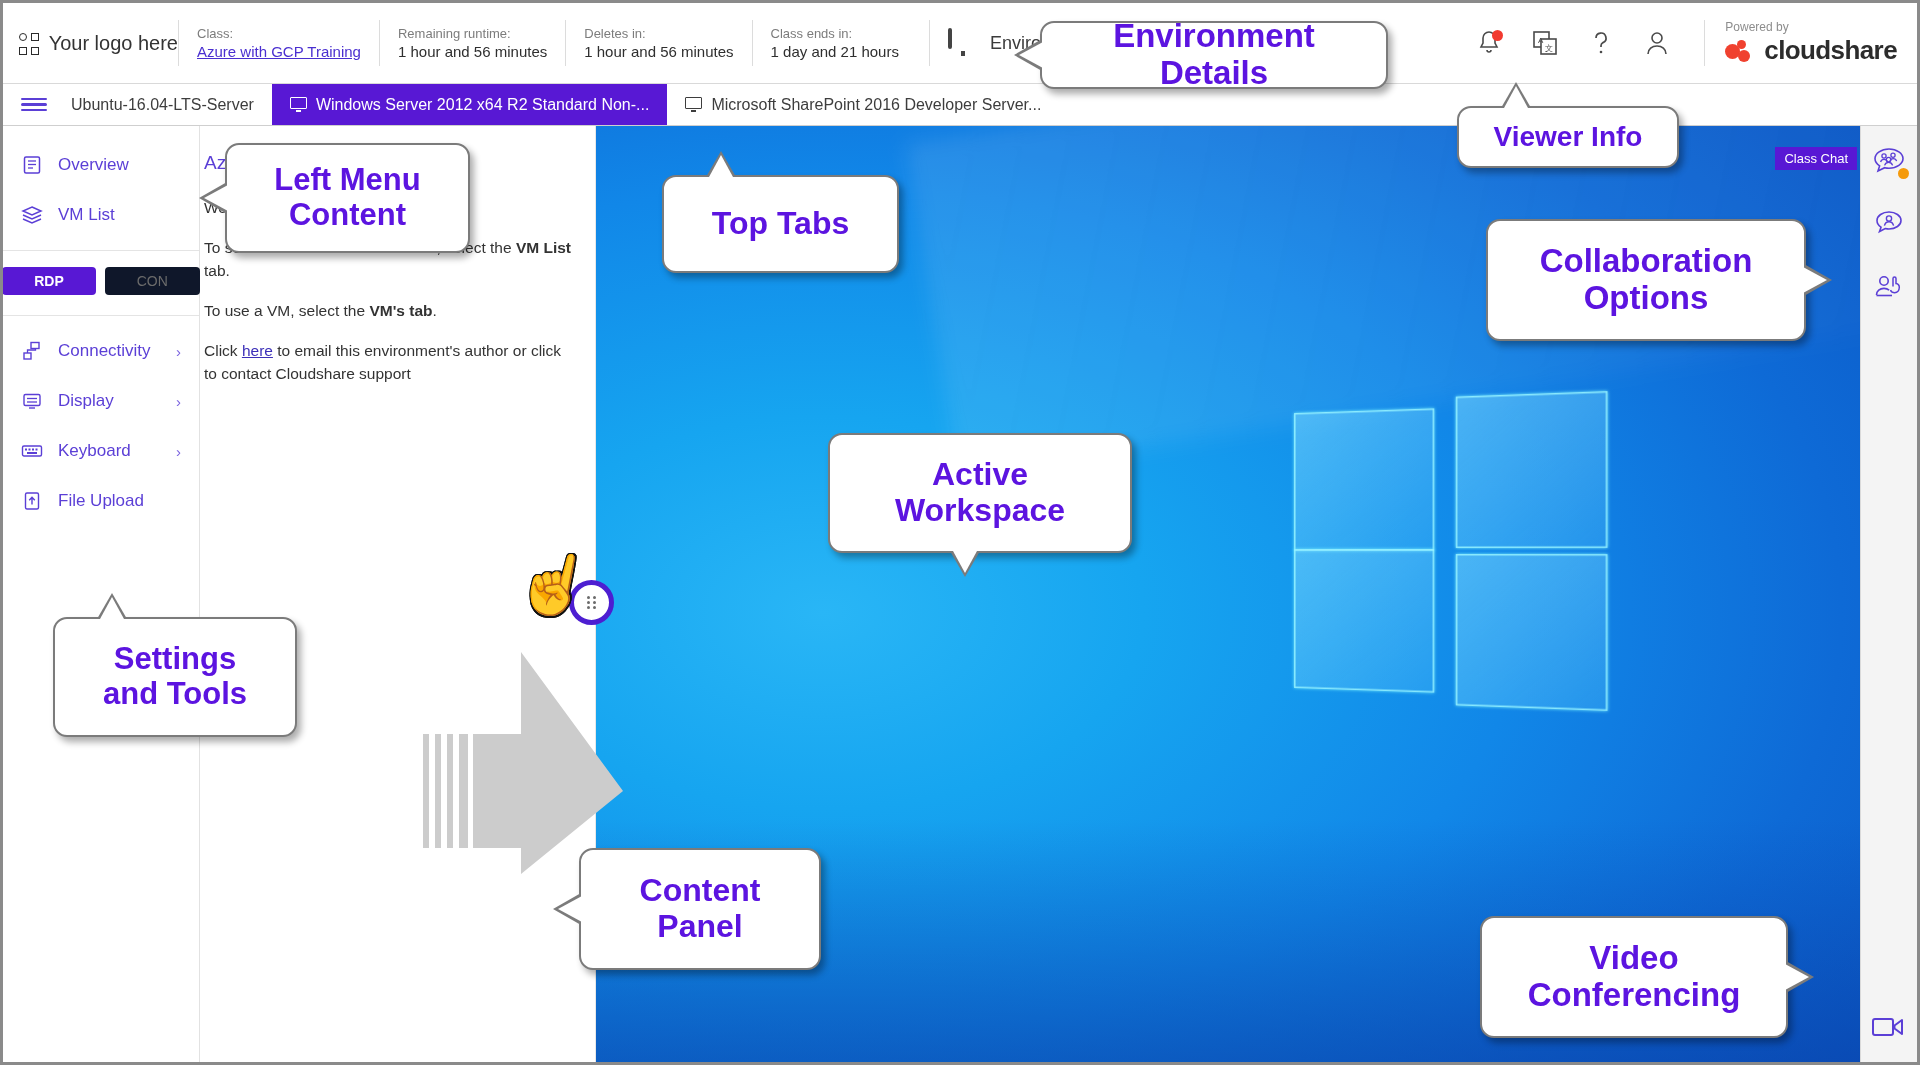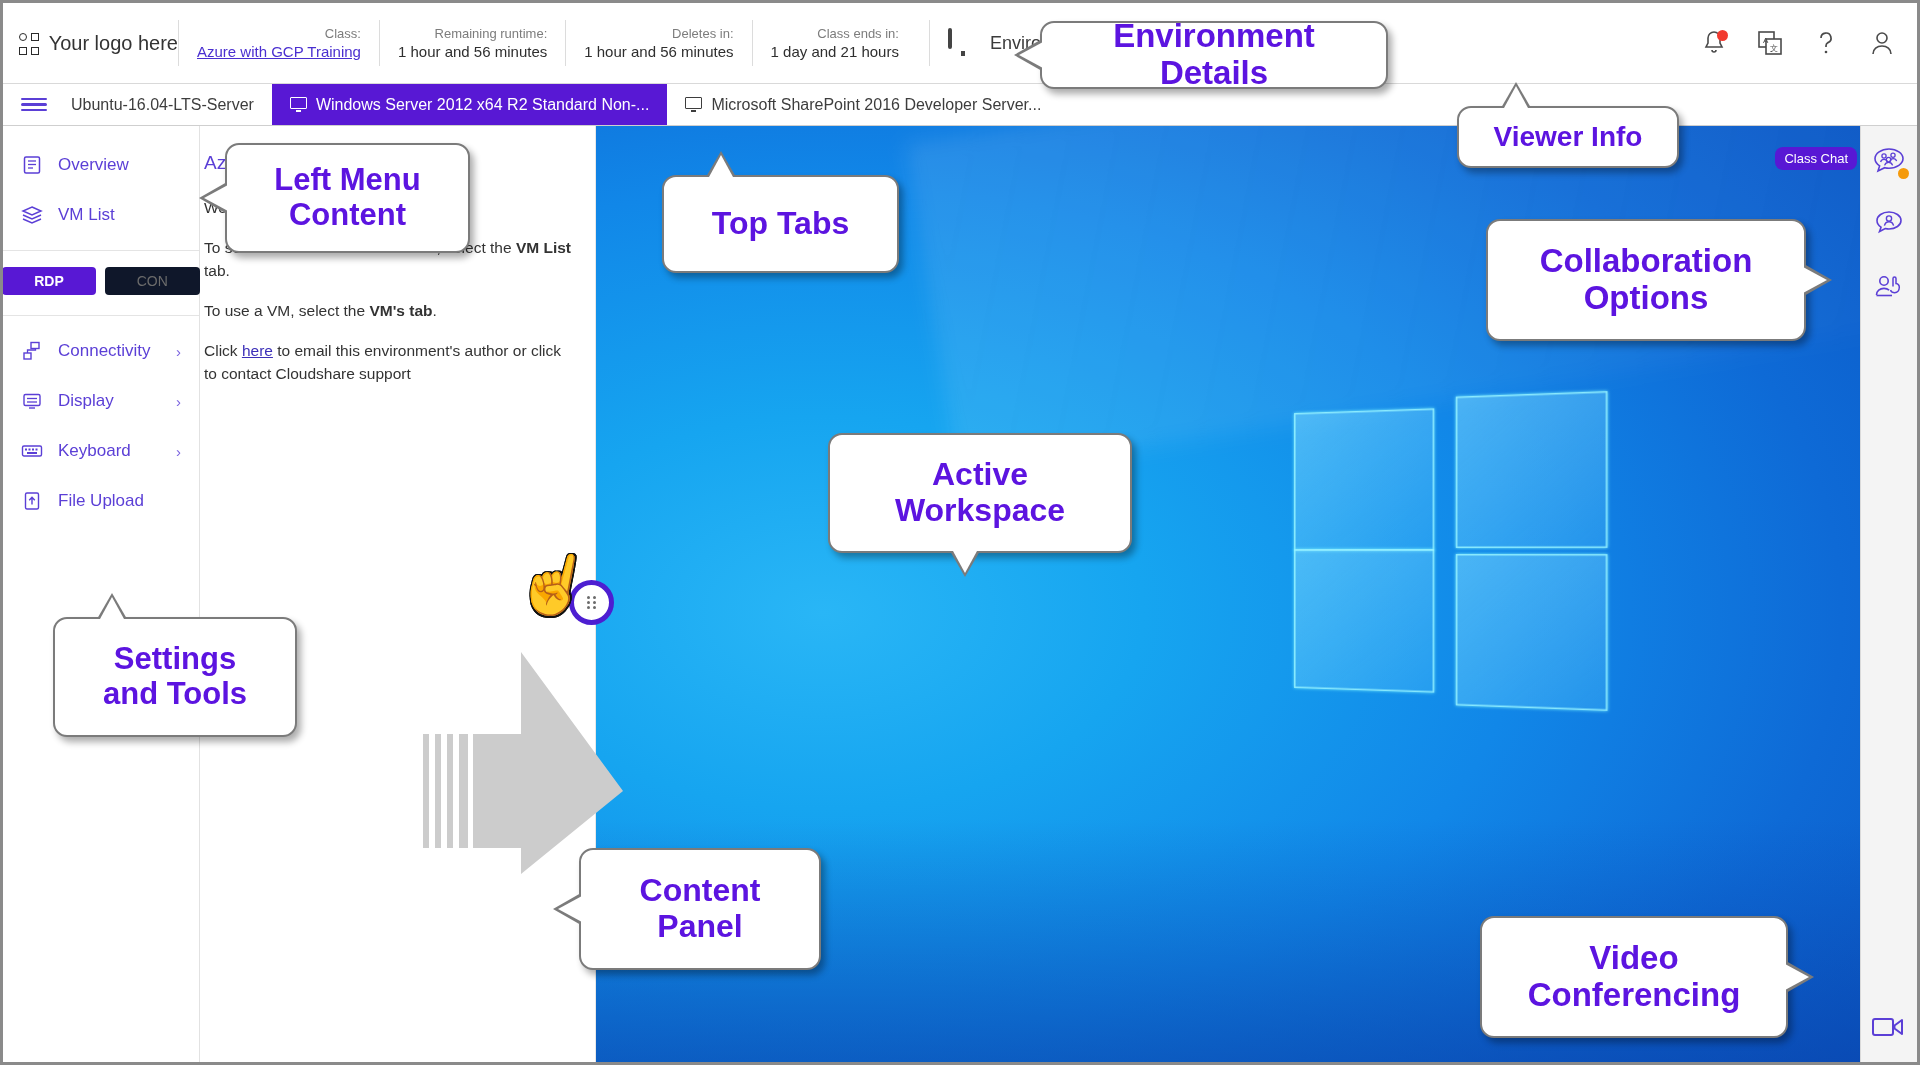--- a/index.html
+++ b/index.html
@@ -32,21 +32,21 @@
   .logo-glyph i:nth-child(3){ left:0; bottom:0;}
   .logo-glyph i:nth-child(4){ right:0; bottom:0;}
   .logo-text{ font-size:20px; color:#333; white-space:nowrap;}
 
   .meta{
     border-left:1px solid #dcdcdc;
     padding:0 18px;
     height:46px; display:flex; flex-direction:column; justify-content:center;
     min-width:0;
   }
-  .meta .k{ font-size:13px; color:#7c7c7c; line-height:17px; white-space:nowrap;text-align:right;}
+  .meta .k{ font-size:13px; color:#7c7c7c; line-height:17px; white-space:nowrap;}
   .meta .v{ font-size:15px; color:#2f2f2f; line-height:20px; white-space:nowrap;}
   .meta .v a{ color:#4a2fd0; text-decoration:underline;}
 
   .env-actions{
     border-left:1px solid #dcdcdc;
     height:46px; display:flex; align-items:center; gap:12px; padding:0 18px;
     margin-left:12px; cursor:pointer;
   }
   .env-actions .label{ font-size:18px; color:#3b3b3b; white-space:nowrap;}
   .monitor-ico{ width:30px; height:26px; position:relative;}
@@ -150,21 +150,21 @@
   
   .rightrail{
     width:57px; flex:none; background:#f4f4f4; border-left:1px solid #dadada;
     position:relative; display:flex; flex-direction:column; align-items:center; padding-top:16px; gap:22px;
   }
   .rail-ico{ width:40px; height:40px; display:flex; align-items:center; justify-content:center; cursor:pointer; position:relative;}
   .rail-dot{ position:absolute; right:0px; bottom:3px; width:11px; height:11px; background:#f59a0b; border-radius:50%;}
   .video-ico{ position:absolute; bottom:18px; left:50%; transform:translateX(-50%); cursor:pointer;}
   .classchat-badge{
     position:absolute; right:60px; top:21px;
-    background:#5818d4; color:#fff; font-size:13px; padding:4px 9px; border-radius:8px; white-space:nowrap;
+    background:#5818d4; color:#fff; font-size:13px; padding:4px 9px; border-radius:0; white-space:nowrap;
   }
 
   
   .drag-handle{
     position:absolute; left:566px; top:577px; width:45px; height:45px;
     border:5px solid #4d1ed1; border-radius:50%; background:#fff; z-index:9;
     display:flex; align-items:center; justify-content:center;
   }
   .dots{ width:9px; height:13px; display:grid; grid-template-columns:1fr 1fr; gap:2px 2px;}
   .dots i{ width:3px; height:3px; background:#6b6b6b; border-radius:50%;}
@@ -273,20 +273,31 @@
         <svg width="22" height="28" viewBox="0 0 22 28">
             <path d="M6 9a5 5 0 1 1 7 4.6c-1.4.8-2 1.6-2 3.2v1.2" fill="none" stroke="#4a4a4a" stroke-width="1.7"></path>
             <circle cx="11" cy="23" r="1.3" fill="#4a4a4a"></circle>
           </svg>
       </div>
       <div class="ticon">
         <svg width="24" height="26" viewBox="0 0 24 26">
             <circle cx="12" cy="8" r="5" fill="none" stroke="#4a4a4a" stroke-width="1.6"></circle>
             <path d="M3 24c0-5 4-8 9-8s9 3 9 8" fill="none" stroke="#4a4a4a" stroke-width="1.6"></path>
           </svg>
+      </div>
+      <div class="powered">
+        <span class="p1">Powered by</span>
+        <span class="cs-logo">
+          <span class="cs-mark">
+              <i class="c1"></i>
+              <i class="c2"></i>
+              <i class="c3"></i>
+            </span>
+          <span class="cs-word">cloudshare</span>
+        </span>
       </div>
     </div>
   </div>
 
   <div class="tabstrip">
     <div class="hamburger">
         <div>
           <span></span>
           <span></span>
           <span></span>

